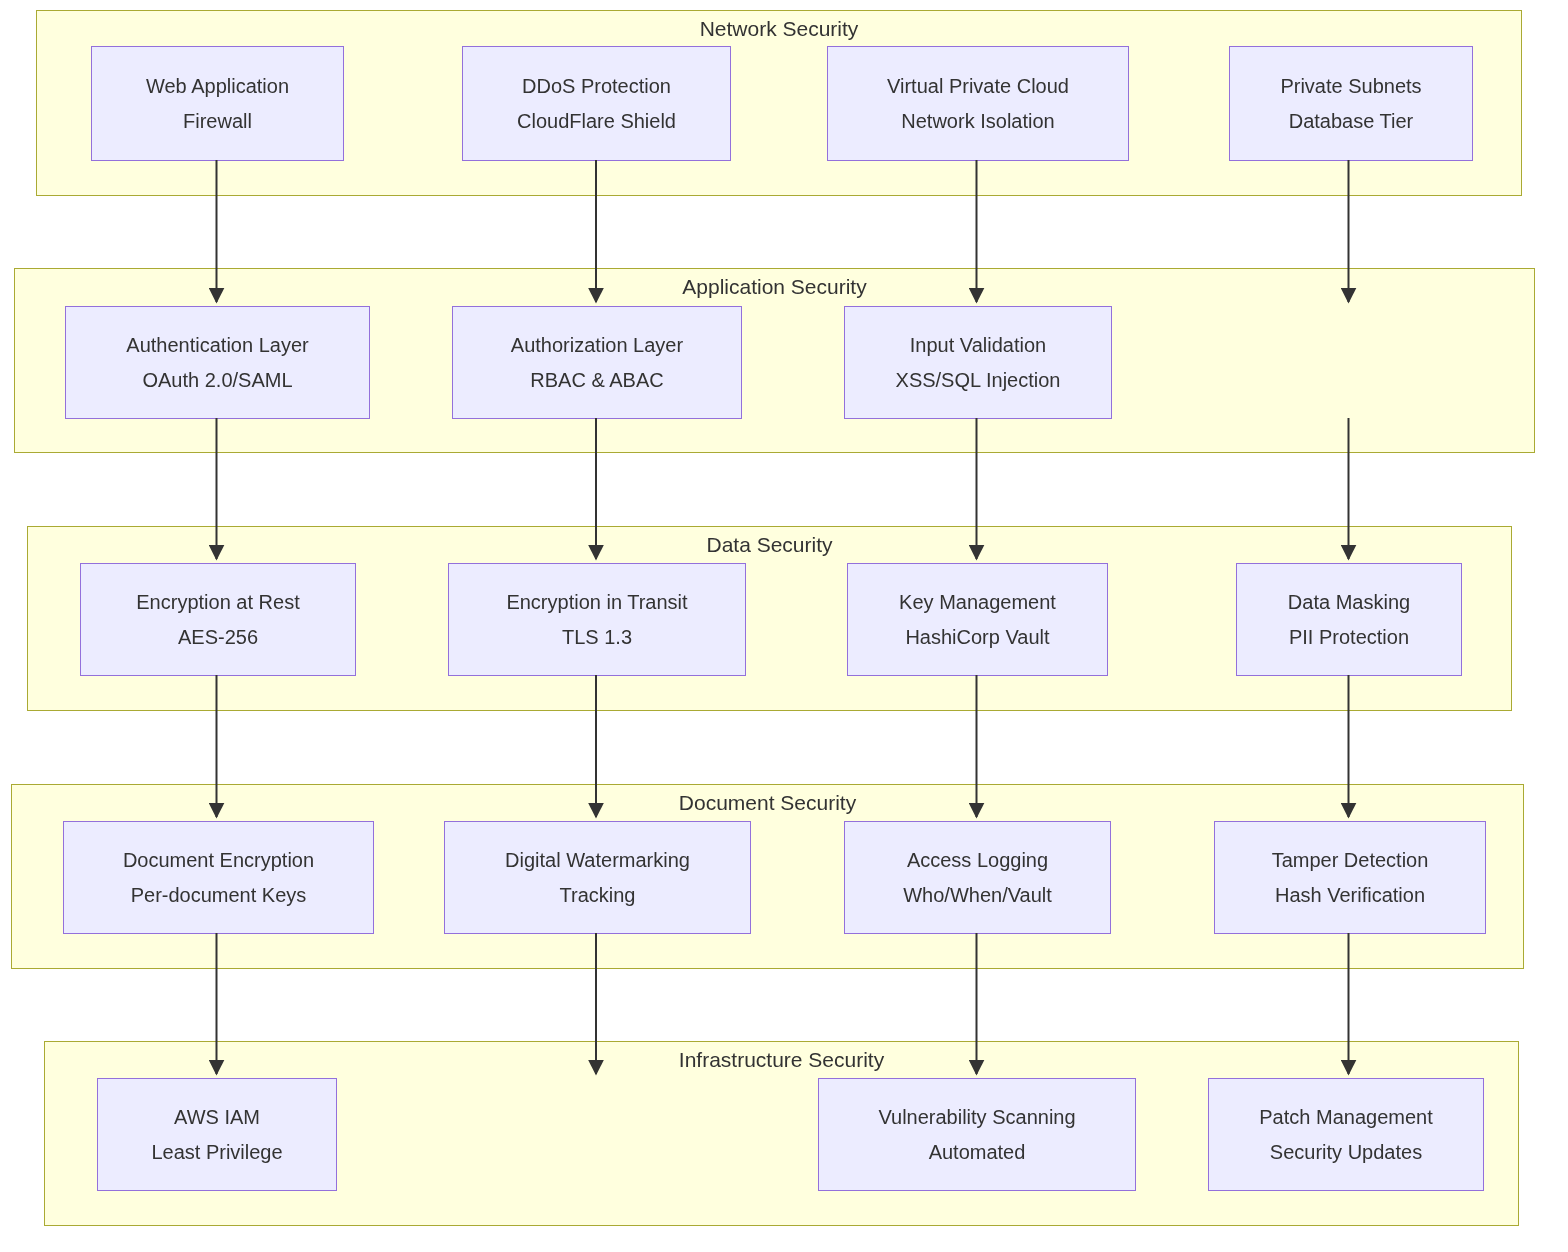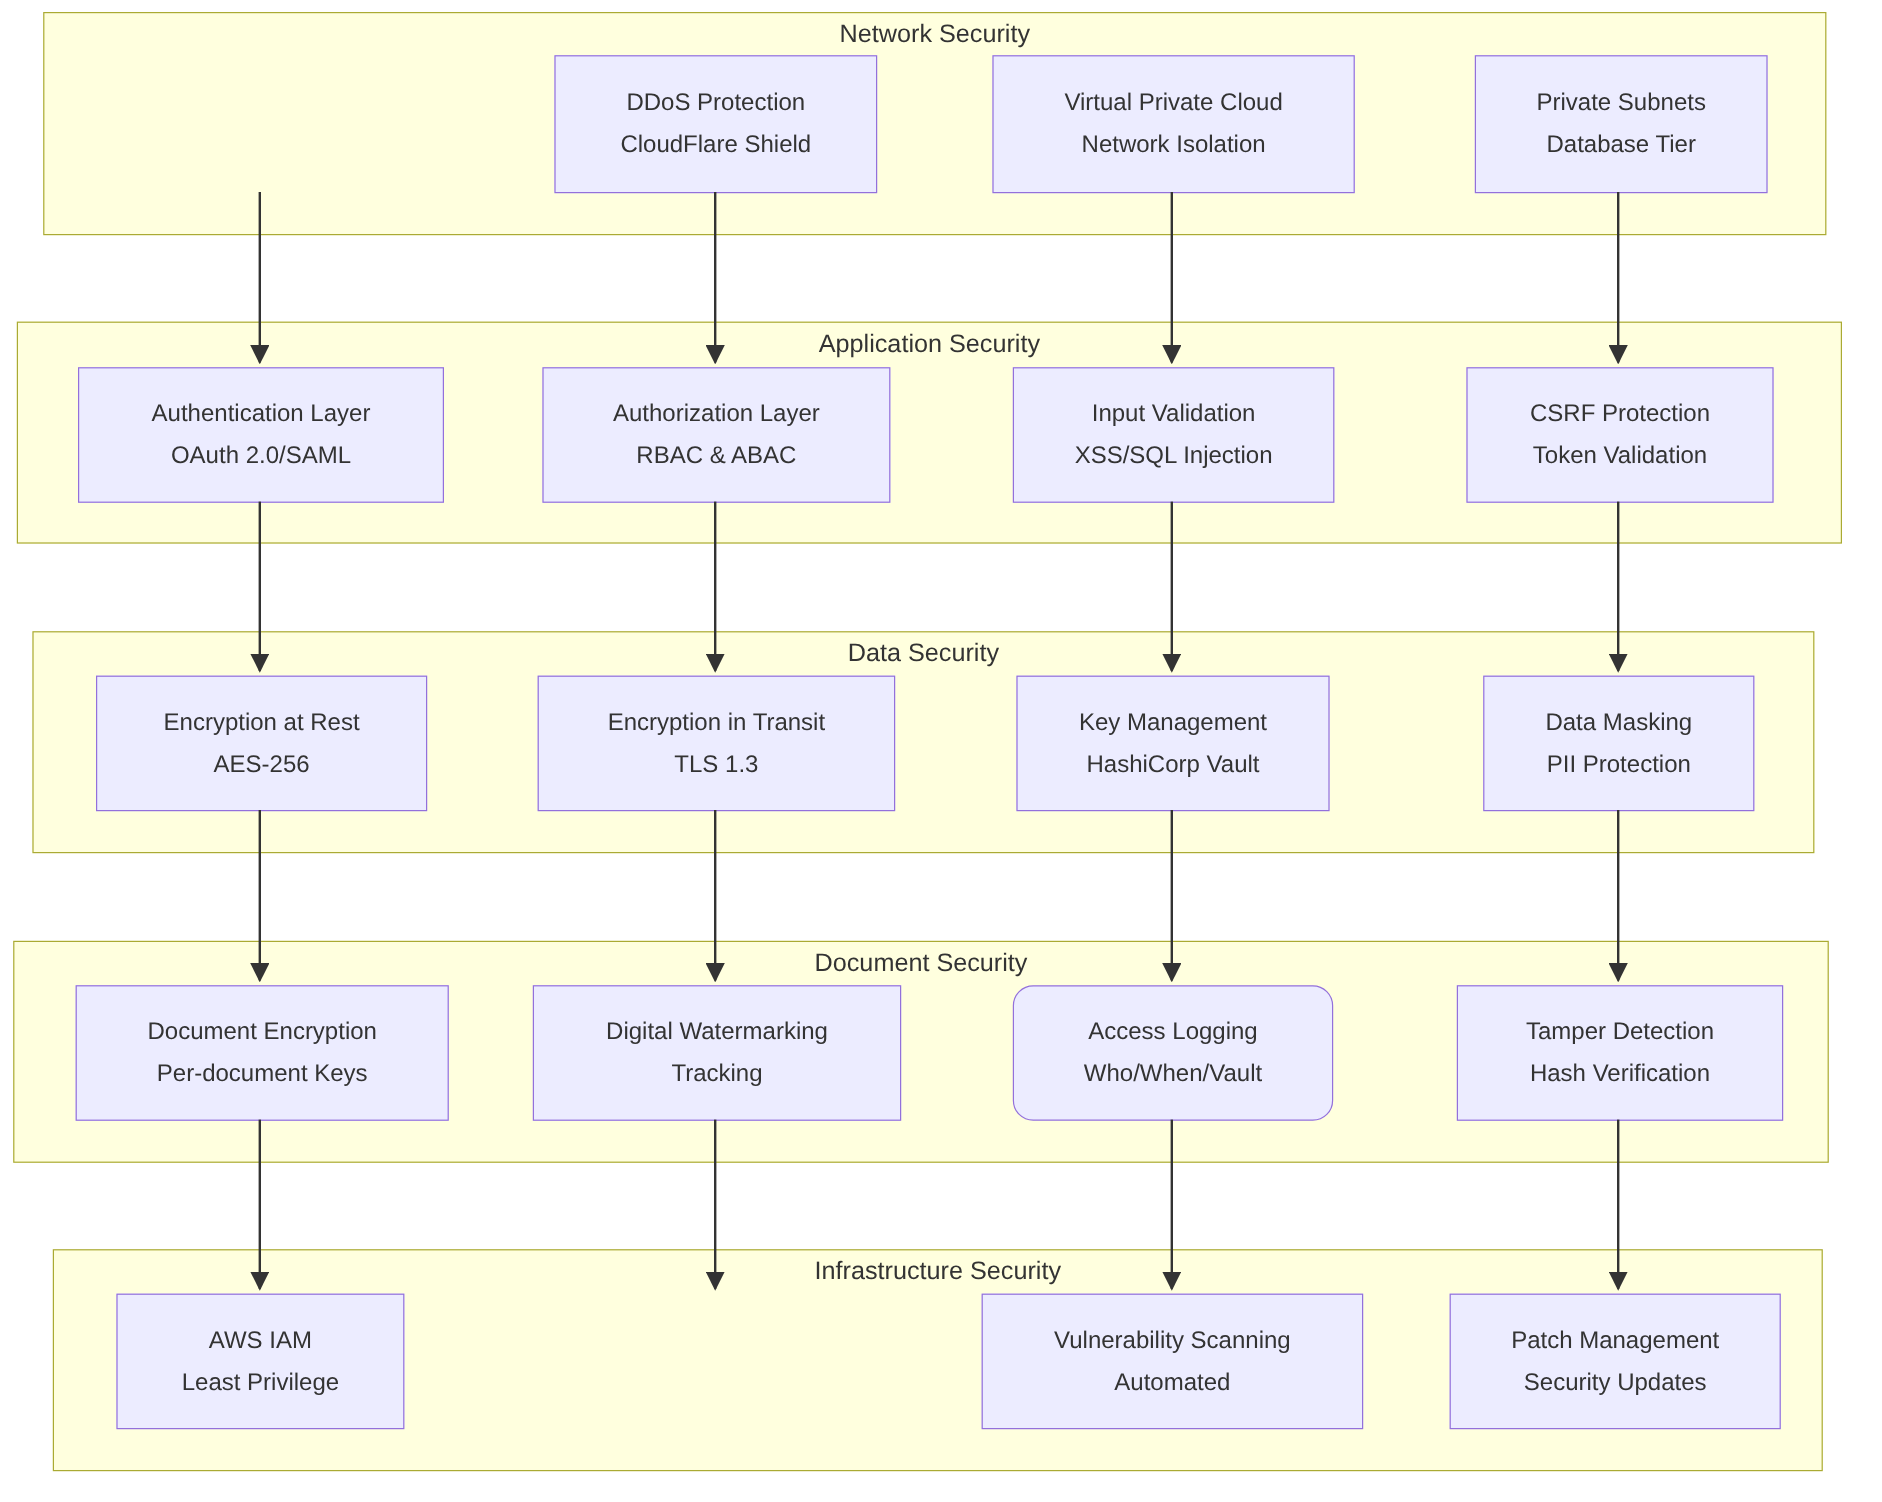--- a/index.html
+++ b/index.html
@@ -64,35 +64,39 @@
   .b2n3 { left: 829px;  top: 37px; width: 268px; height: 113px; }
   .b2n4 { left: 1207px; top: 37px; width: 256px; height: 113px; }
   
   .b3n1 { left: 52px;   top: 36px; width: 276px; height: 113px; }
   .b3n2 { left: 420px;  top: 36px; width: 298px; height: 113px; }
   .b3n3 { left: 819px;  top: 36px; width: 261px; height: 113px; }
   .b3n4 { left: 1208px; top: 36px; width: 226px; height: 113px; }
   
   .b4n1 { left: 51px;   top: 36px; width: 311px; height: 113px; }
   .b4n2 { left: 432px;  top: 36px; width: 307px; height: 113px; }
-  .b4n3 { left: 832px;  top: 36px; width: 267px; height: 113px; border-radius: 17px; }
+  .b4n3 { left: 832px;  top: 36px; width: 267px; height: 113px; }
   .b4n4 { left: 1202px; top: 36px; width: 272px; height: 113px; }
   
   .b5n1 { left: 52px;   top: 36px; width: 240px; height: 113px; }
   .b5n2 { left: 401px;  top: 36px; width: 300px; height: 113px; }
   .b5n3 { left: 773px;  top: 36px; width: 318px; height: 113px; }
   .b5n4 { left: 1163px; top: 36px; width: 276px; height: 113px; }
 </style>
 </head>
 <body>
 
 <div class="canvas">
 
   <div class="layer layer-1">
     <div class="layer-title">Network Security</div>
+    <div class="node b1n1">
+      <div>Web Application</div>
+      <div>Firewall</div>
+    </div>
     <div class="node b1n3">
       <div>Virtual Private Cloud</div>
       <div>Network Isolation</div>
     </div>
     <div class="node b1n2">
       <div>DDoS Protection</div>
       <div>CloudFlare Shield</div>
     </div>
     <div class="node b1n4">
       <div>Private Subnets</div>
@@ -106,24 +110,20 @@
       <div>Authentication Layer</div>
       <div>OAuth 2.0/SAML</div>
     </div>
     <div class="node b2n2">
       <div>Authorization Layer</div>
       <div>RBAC &amp; ABAC</div>
     </div>
     <div class="node b2n3">
       <div>Input Validation</div>
       <div>XSS/SQL Injection</div>
-    </div>
-    <div class="node b2n4">
-      <div>CSRF Protection</div>
-      <div>Token Validation</div>
     </div>
   </div>
 
   <div class="layer layer-3">
     <div class="layer-title">Data Security</div>
     <div class="node b3n1">
       <div>Encryption at Rest</div>
       <div>AES-256</div>
     </div>
     <div class="node b3n2">

